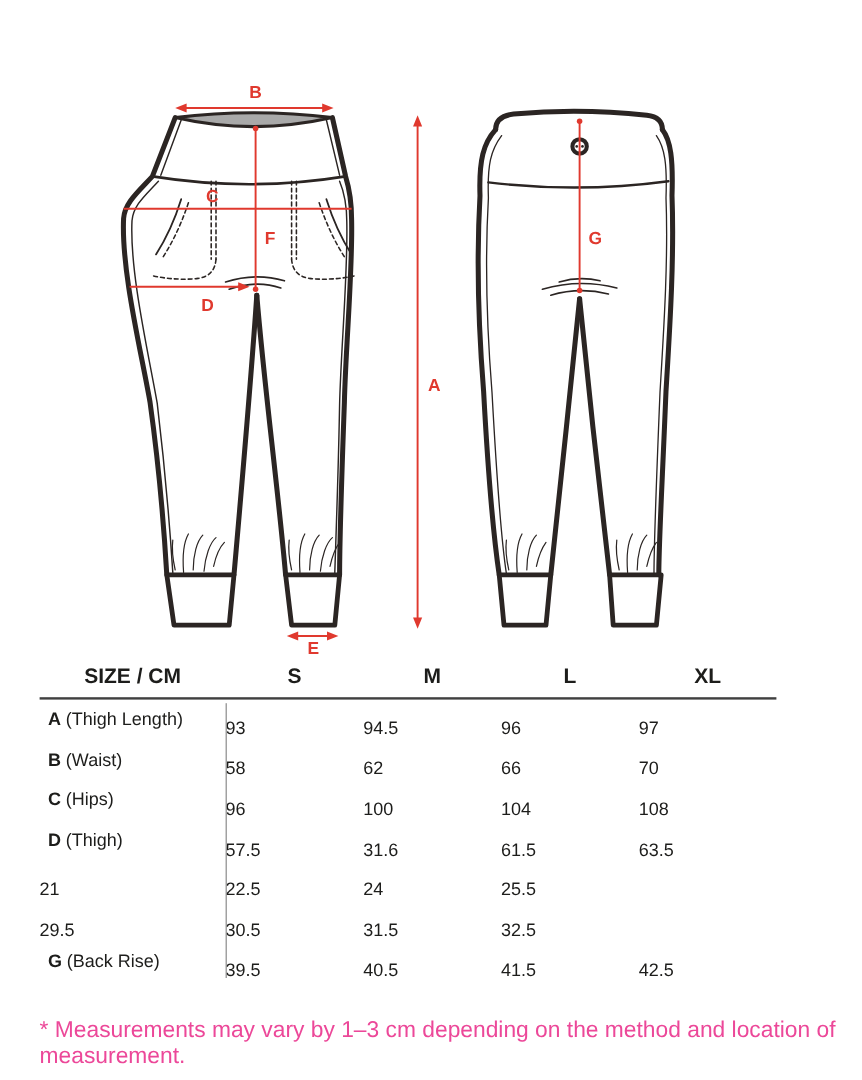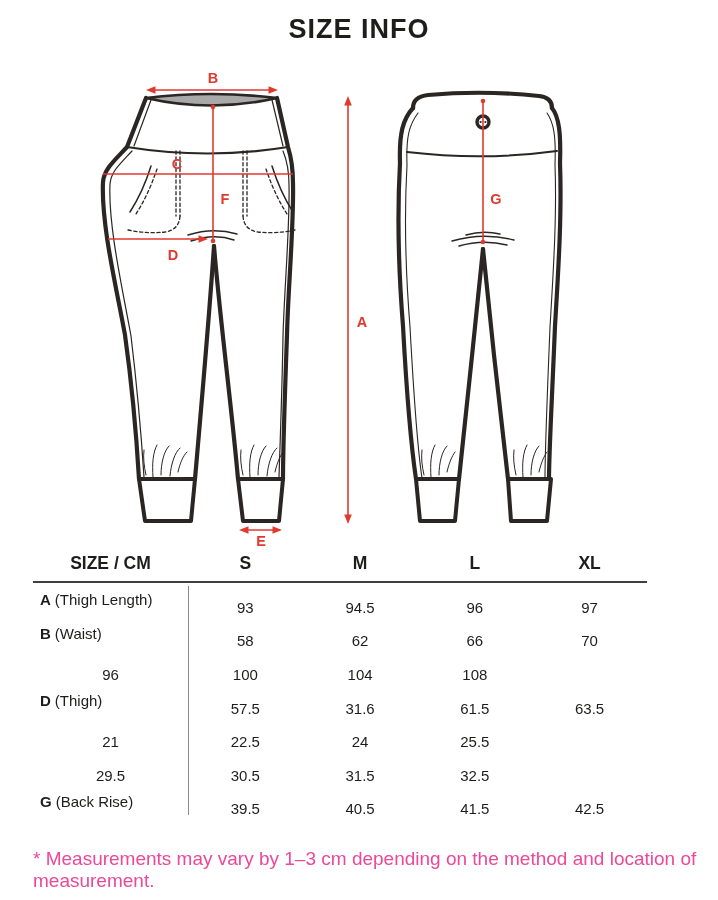--- a/index.html
+++ b/index.html
@@ -14,29 +14,28 @@
   
   .size-table{position:absolute;left:33px;top:545px;width:614px;font-size:15px;}
   .thead{display:grid;grid-template-columns:155px 1fr 1fr 1fr 1fr;height:36px;
          align-items:center;border-bottom:2px solid #404040;}
   .hc{text-align:center;font-weight:bold;font-size:17.5px;}
   .tbody{position:relative;}
   .tbody::before{content:"";position:absolute;left:155px;top:3px;bottom:3px;width:1px;background:#8a8a8a;}
   .tr{display:grid;grid-template-columns:155px 1fr 1fr 1fr 1fr;height:33.6px;align-items:center;}
   .tr .label{padding-left:7px;text-align:left;}
   .letter{font-weight:bold;margin-right:4px;}
-  .td{text-align:center;margin-top:15px;}
+  .td{margin-top:15px;}
   .footnote{position:absolute;left:33px;top:848px;font-size:19px;color:#ec4899;}
 </style>
 </head>
 <body>
 
 <div class="page">
 
-  <div class="title">SIZE INFO</div>
 
   <div class="diagram">
     <svg class="diagram-svg" width="718" height="555" viewBox="0 0 718 555">
 
       <g stroke="#2b2523" fill="none" stroke-linecap="round" stroke-linejoin="round">
         <path d="M146,98 Q211,90 277,98 Q211,113 146,98 Z" fill="#a9a9a9" stroke-width="2.6"></path>
         <g stroke-width="4.2">
           <path d="M146,98 L127,147 C115,160 104,169 103,182 C101,225 117,290 125,335 C132,385 137,445 139,479"></path>
           <path d="M277,98 L288,147 C292,160 293,170 293,183 C294,225 288,290 287,335 C285,390 283,445 283,479"></path>
           <path d="M214,246 C209,320 201,410 195,479"></path>
@@ -187,20 +186,21 @@
 
       <div class="tr">
         <div class="label"><span class="letter">B</span><span>(Waist)</span></div>
         <div class="td">58</div>
         <div class="td">62</div>
         <div class="td">66</div>
         <div class="td">70</div>
       </div>
 
       <div class="tr">
+        <div class="label"><span class="letter">C</span><span>(Hips)</span></div>
         <div class="td">96</div>
         <div class="td">100</div>
         <div class="td">104</div>
         <div class="td">108</div>
       </div>
 
       <div class="tr">
         <div class="label"><span class="letter">D</span><span>(Thigh)</span></div>
         <div class="td">57.5</div>
         <div class="td">31.6</div>

